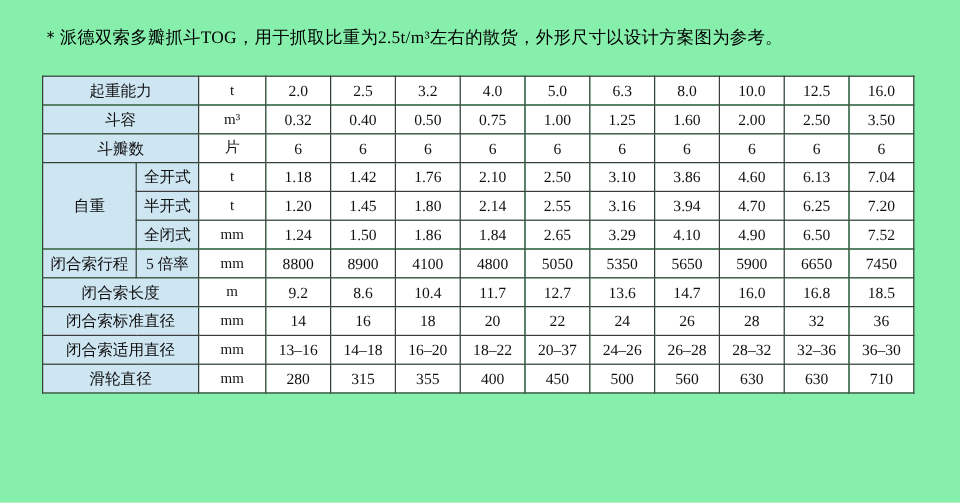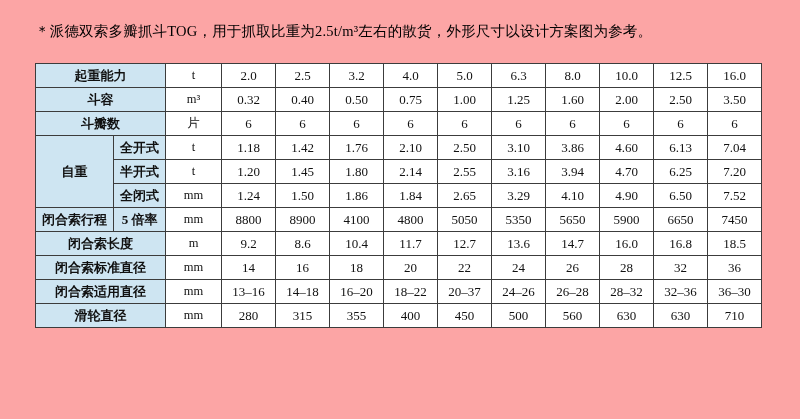--- a/index.html
+++ b/index.html
@@ -9,21 +9,21 @@
     width: 800px;
     height: 419px;
     overflow: hidden;
     font-family: "Liberation Serif", "DejaVu Serif", serif;
     color: #111111;
   }
   .page {
     position: relative;
     width: 800px;
     height: 419px;
-    background: #fca5a5;
+    background: #86efac;
   }
   .note {
     position: absolute;
     left: 35px;
     top: 22px;
     margin: 0;
     font-size: 14.5px;
     letter-spacing: 0.2px;
     color: #000000;
     white-space: nowrap;
@@ -43,21 +43,20 @@
     text-align: center;
     vertical-align: middle;
     font-weight: normal;
     font-size: 13px;
     line-height: 1;
     overflow: hidden;
   }
   .spec th.lbl {
     background: var(--header-bg, #cee5f2);
     font-family: "Liberation Serif", "DejaVu Serif", serif;
-    font-weight: bold;
   }
   .spec td.unit, .spec td.val {
     background: #ffffff;
   }
   .spec td.unit { font-size: 12.5px; }
   .spec td.val  { font-size: 13px; }
 </style>
 </head>
 <body>
 

